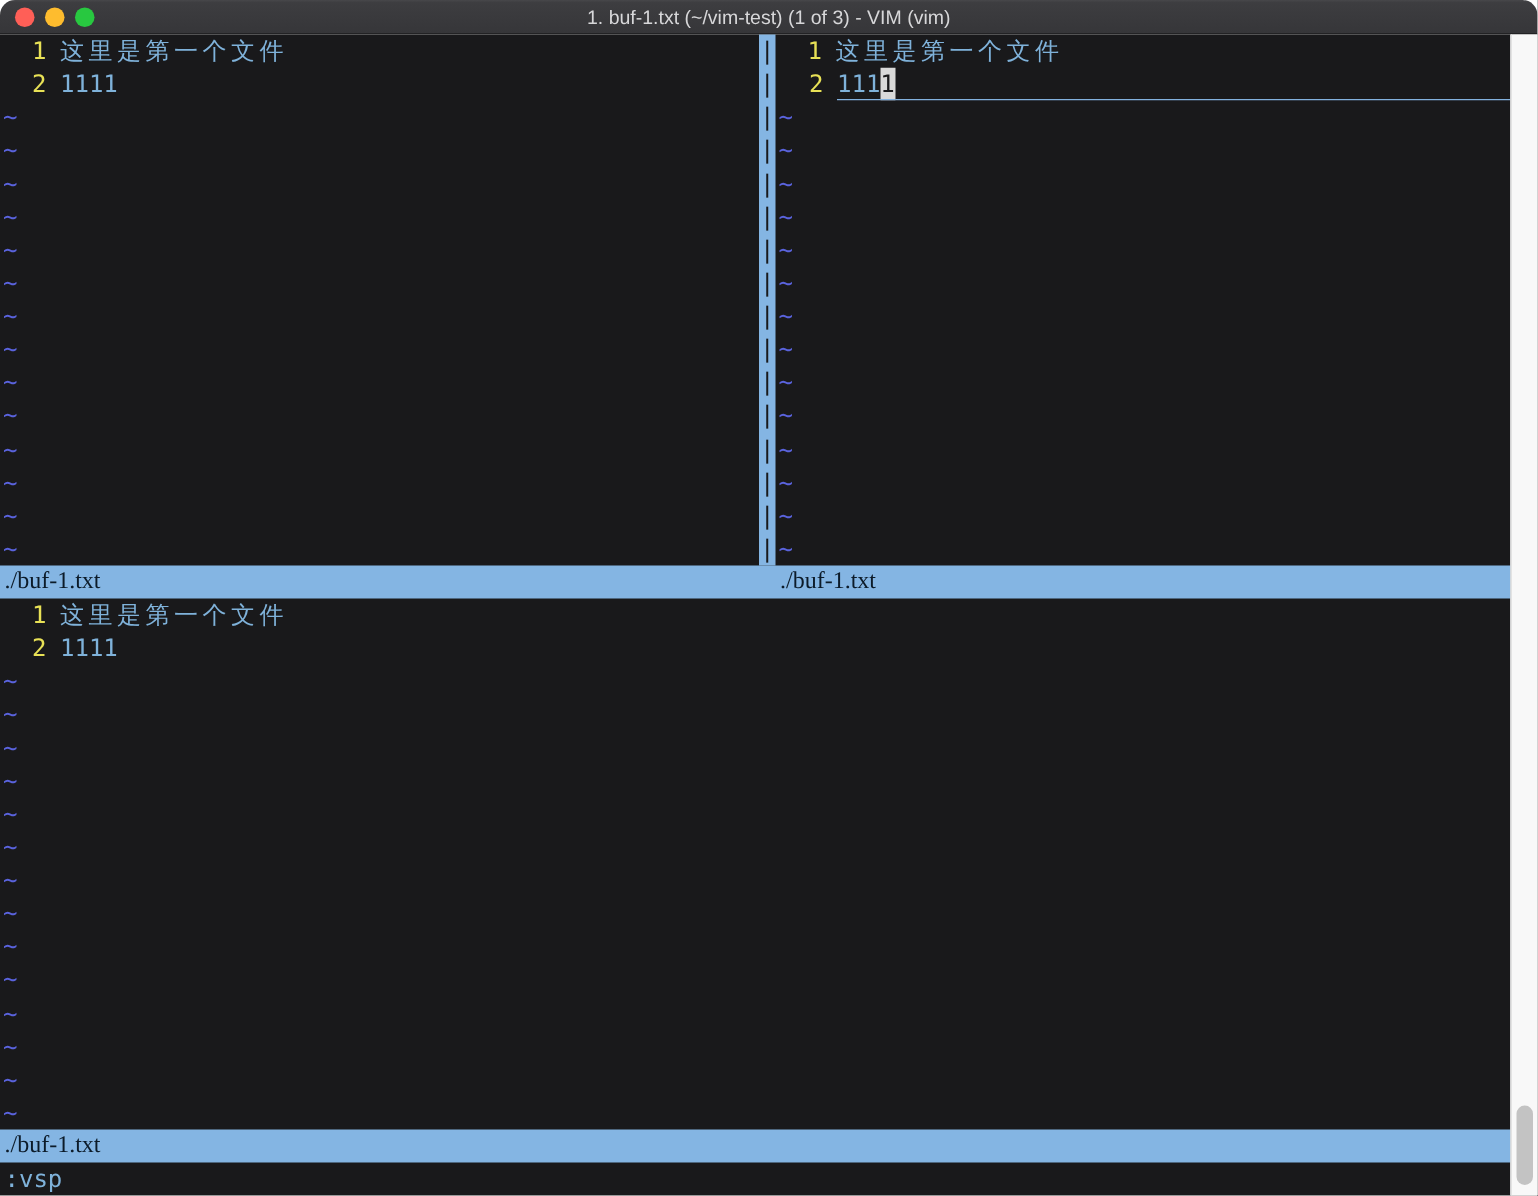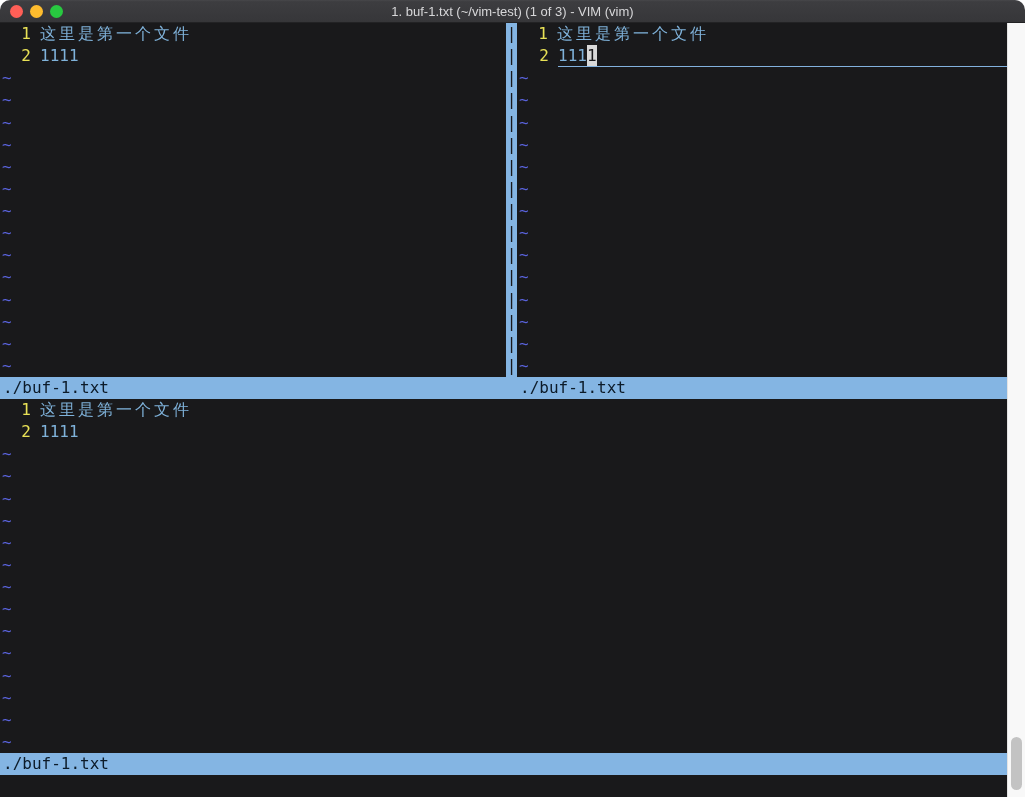--- a/index.html
+++ b/index.html
@@ -50,21 +50,21 @@
   .cursorline{display:flex;padding-left:3px;}
   .cursorline .lnum{flex:0 0 38px;}
   .cursorline .ul, .cursorline .cursor, .cursorline .ul-fill{
     border-bottom:1.5px solid var(--underline,#82b1de);
   }
   .cursor{background:var(--cursorBg,#d9d9d9);color:var(--bg,#19191b);}
   .ul-fill{flex:1;}
   
   .statusline{
     position:relative;height:22px;line-height:22px;
-    background:var(--statusBg,#84b5e3);color:var(--statusFg,#0c1b29);
+    background:var(--statusBg,#84b5e3);color:var(--statusFg,#0c1b29);font-family:Liberation Serif, serif;
   }
   .statusline .slabel{position:absolute;top:0;white-space:pre;}
   .sl-left{left:3px;}
   .sl-right{left:520px;}
   
   .cmdline{height:22px;line-height:22px;padding-left:3px;color:var(--cmdFg,#7fb2da);white-space:pre;}
   
   .scrollbar{
     position:absolute;top:23px;right:0;width:18px;height:774px;box-sizing:border-box;
     background:#f8f8f8;border-left:1px solid #e3e3e3;
@@ -176,20 +176,21 @@
           <div class="row tilde">~</div>
           <div class="row tilde">~</div>
           <div class="row tilde">~</div>
         </div>
     </div>
 
     <div class="statusline">
       <span class="slabel sl-left">./buf-1.txt</span>
     </div>
 
+    <div class="cmdline">:vsp</div>
 
   </div>
 
   <div class="scrollbar">
     <div class="sb-thumb"></div>
   </div>
 
 </div>
 
 </body></html>

